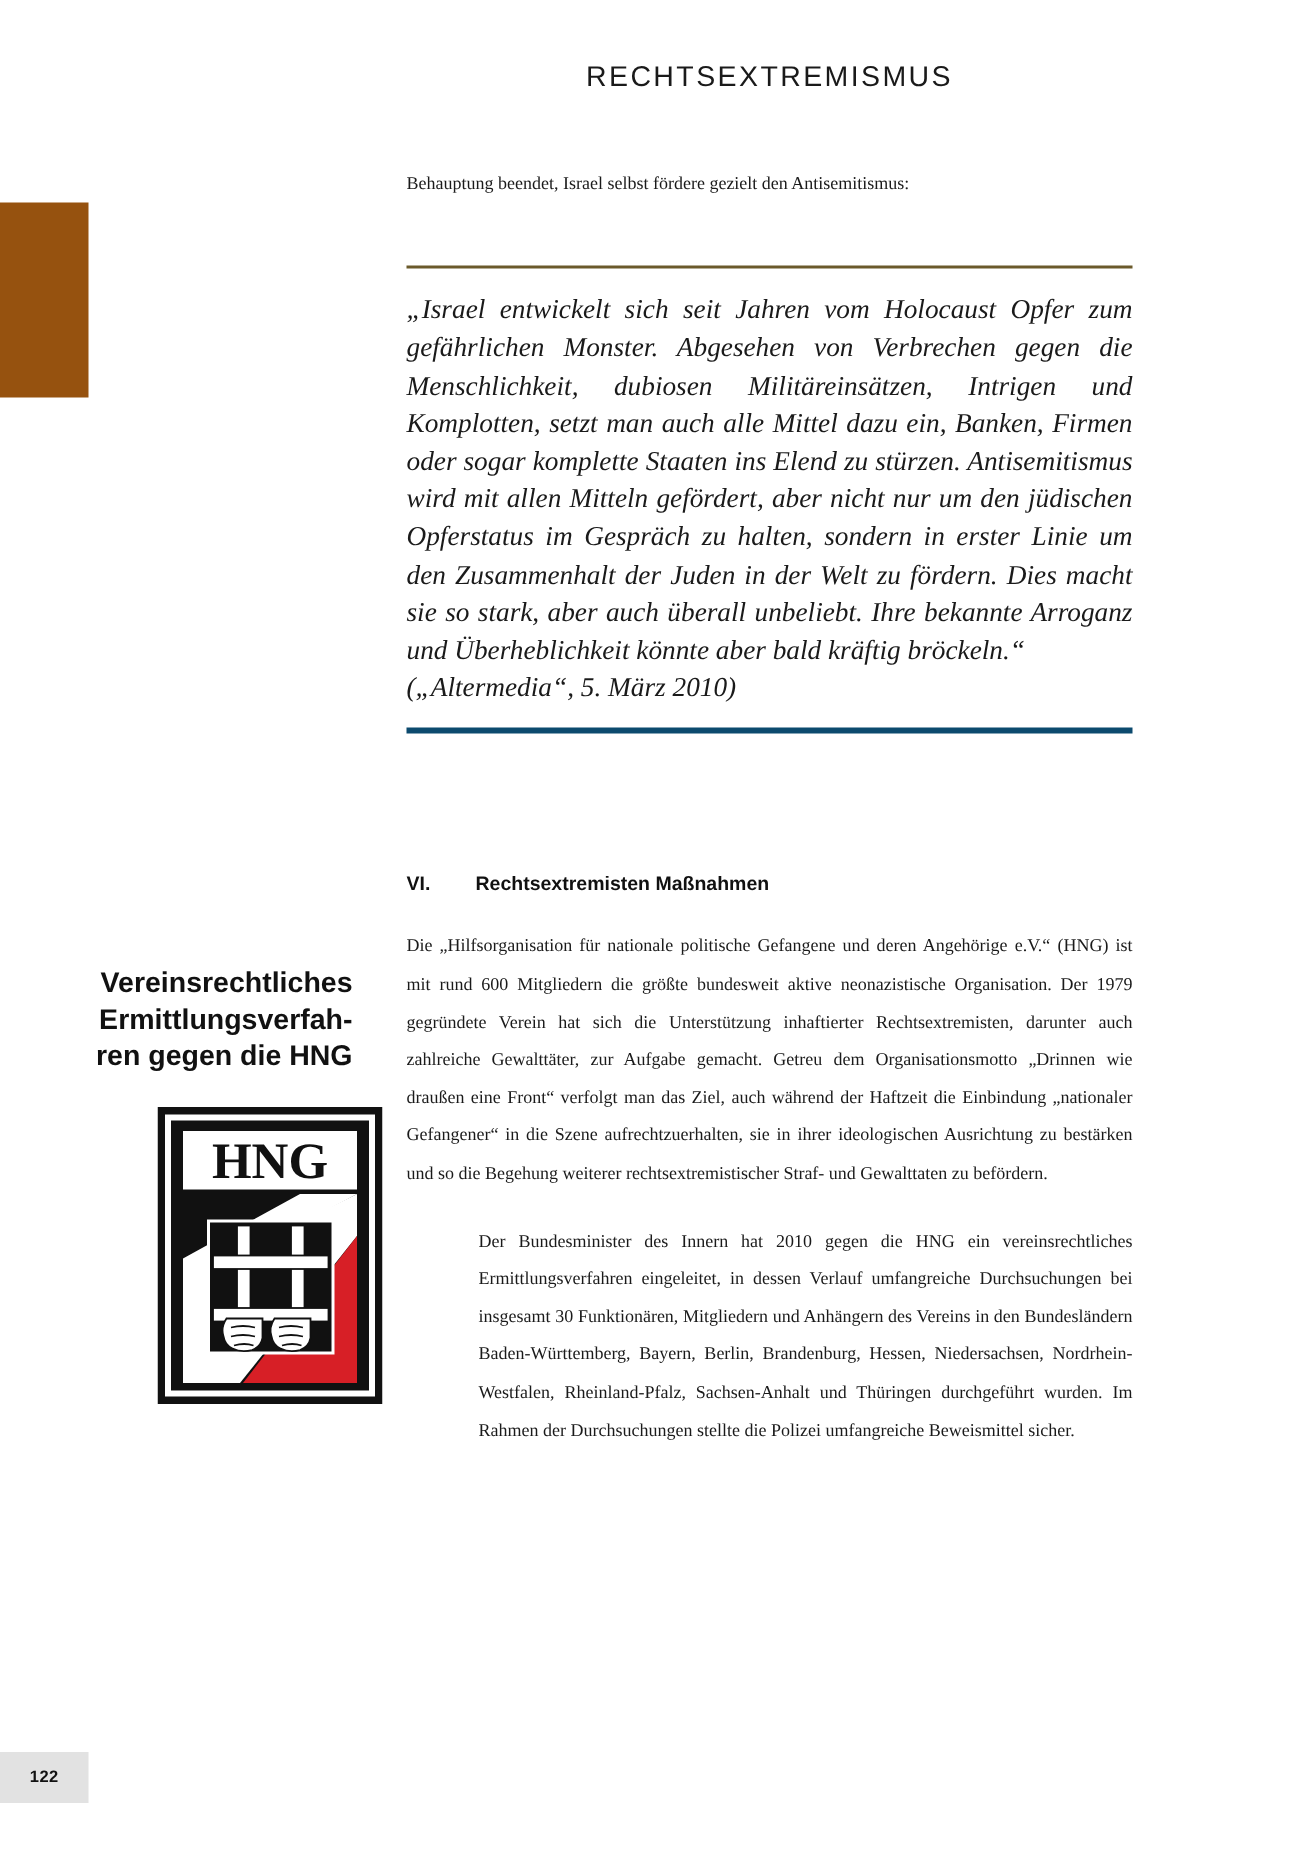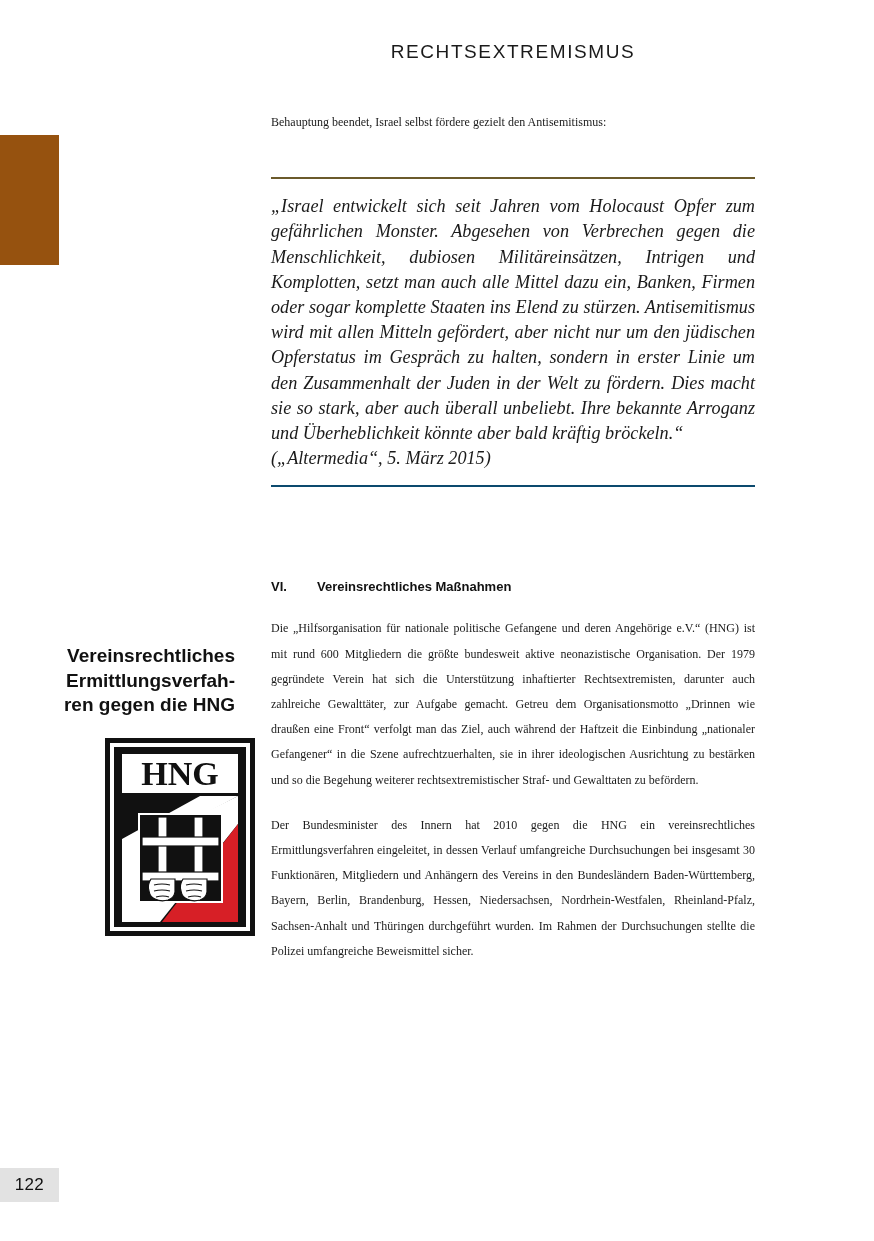--- a/index.html
+++ b/index.html
@@ -33,22 +33,22 @@
     top: 1168px;
     width: 59px;
     height: 34px;
     background: #e2e2e2;
     display: flex;
     align-items: center;
     justify-content: center;
   }
   .page-number-box .num {
     font-family: "Liberation Sans", sans-serif;
-    font-weight: normal;
-    font-size: 17px;
+    font-weight: bold;
+    font-size: 11px;
     color: #111111;
     letter-spacing: 0.3px;
   }
 
   
   .running-head {
     position: absolute;
     left: 271px;
     top: 41px;
     width: 484px;
@@ -69,27 +69,27 @@
 
   p.body-par {
     margin: 0 0 20px 0;
     font-size: 12px;
     line-height: 25.2px;
     text-align: justify;
     text-justify: inter-word;
     hyphens: manual;
     color: #1a1a1a;
   }
-  p.body-par:last-child { margin-bottom: 0; }
+  p.body-par:last-child { margin-bottom: 0; margin-left: 48px; }
 
   
   .quote-block {
     margin-top: 42px;
     border-top: 2px solid #6B5A2B;
-    border-bottom: 2px solid #0c4a6e;
+    border-bottom: 4px solid #0c4a6e;
     padding: 15px 0 14px 0;
   }
   .quote-text {
     margin: 0;
     font-size: 18.2px;
     line-height: 25.2px;
     font-style: italic;
     text-align: justify;
     text-justify: inter-word;
     color: #1a1a1a;
@@ -194,24 +194,24 @@
     </g>
   </svg>
 </div>
 
 <div class="content">
 
   <p class="body-par">Behauptung beendet, Israel selbst fördere gezielt den Antisemi­tismus:</p>
 
   <div class="quote-block">
     <p class="quote-text">„Israel entwickelt sich seit Jahren vom Holocaust Opfer zum gefährlichen Monster. Abgesehen von Verbrechen gegen die Mensch­lichkeit, dubiosen Militäreinsätzen, Intrigen und Komplotten, setzt man auch alle Mittel dazu ein, Banken, Firmen oder sogar komplette Staaten ins Elend zu stürzen. Antisemitismus wird mit allen Mitteln gefördert, aber nicht nur um den jüdischen Opferstatus im Gespräch zu halten, sondern in erster Linie um den Zusammenhalt der Juden in der Welt zu fördern. Dies macht sie so stark, aber auch überall unbeliebt. Ihre bekannte Arroganz und Überheblichkeit könnte aber bald kräftig bröckeln.“</p>
-    <p class="quote-source">(„Altermedia“, 5. März 2015)</p>
+    <p class="quote-source">(„Altermedia“, 5. März 2010)</p>
   </div>
 
   <h2 class="section-heading">
     <span class="num">VI.</span>
-    <span>Vereinsrechtliches Maßnahmen</span>
+    <span>Rechtsextremisten Maßnahmen</span>
   </h2>
 
   <p class="body-par">Die „Hilfsorganisation für nationale politische Gefangene und deren Angehörige e.V.“ (HNG) ist mit rund 600 Mitgliedern die größte bundesweit aktive neonazistische Organisation. Der 1979 gegründete Verein hat sich die Unterstützung inhaftierter Rechtsextremisten, darunter auch zahlreiche Gewalttäter, zur Aufgabe gemacht. Getreu dem Organisationsmotto „Drinnen wie draußen eine Front“ verfolgt man das Ziel, auch während der Haftzeit die Einbindung „nationaler Gefangener“ in die Szene aufrechtzuerhalten, sie in ihrer ideologischen Ausrichtung zu bestärken und so die Begehung weiterer rechtsextremistischer Straf- und Gewalttaten zu befördern.</p>
   <p class="body-par">Der Bundesminister des Innern hat 2010 gegen die HNG ein ver­einsrechtliches Ermittlungsverfahren eingeleitet, in dessen Ver­lauf umfangreiche Durchsuchungen bei insgesamt 30 Funktio­nären, Mitgliedern und Anhängern des Vereins in den Bundes­ländern Baden-Württemberg, Bayern, Berlin, Brandenburg, Hessen, Niedersachsen, Nordrhein-Westfalen, Rheinland-Pfalz, Sachsen-Anhalt und Thüringen durchgeführt wurden. Im Rah­men der Durchsuchungen stellte die Polizei umfangreiche Beweismittel sicher.</p>
 
 </div>
 
 </body></html>

